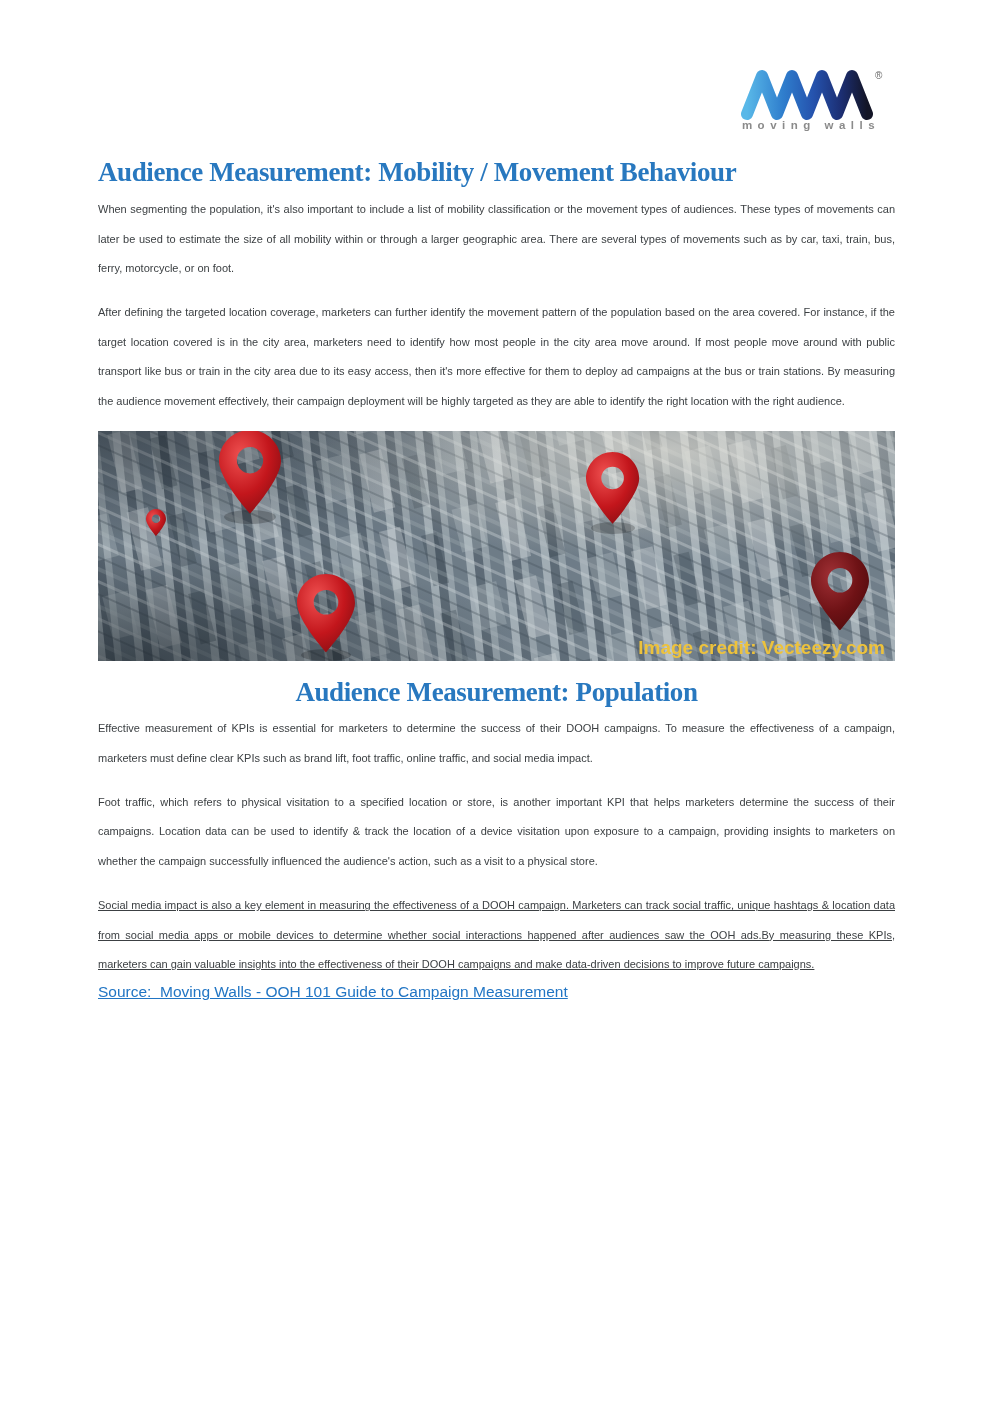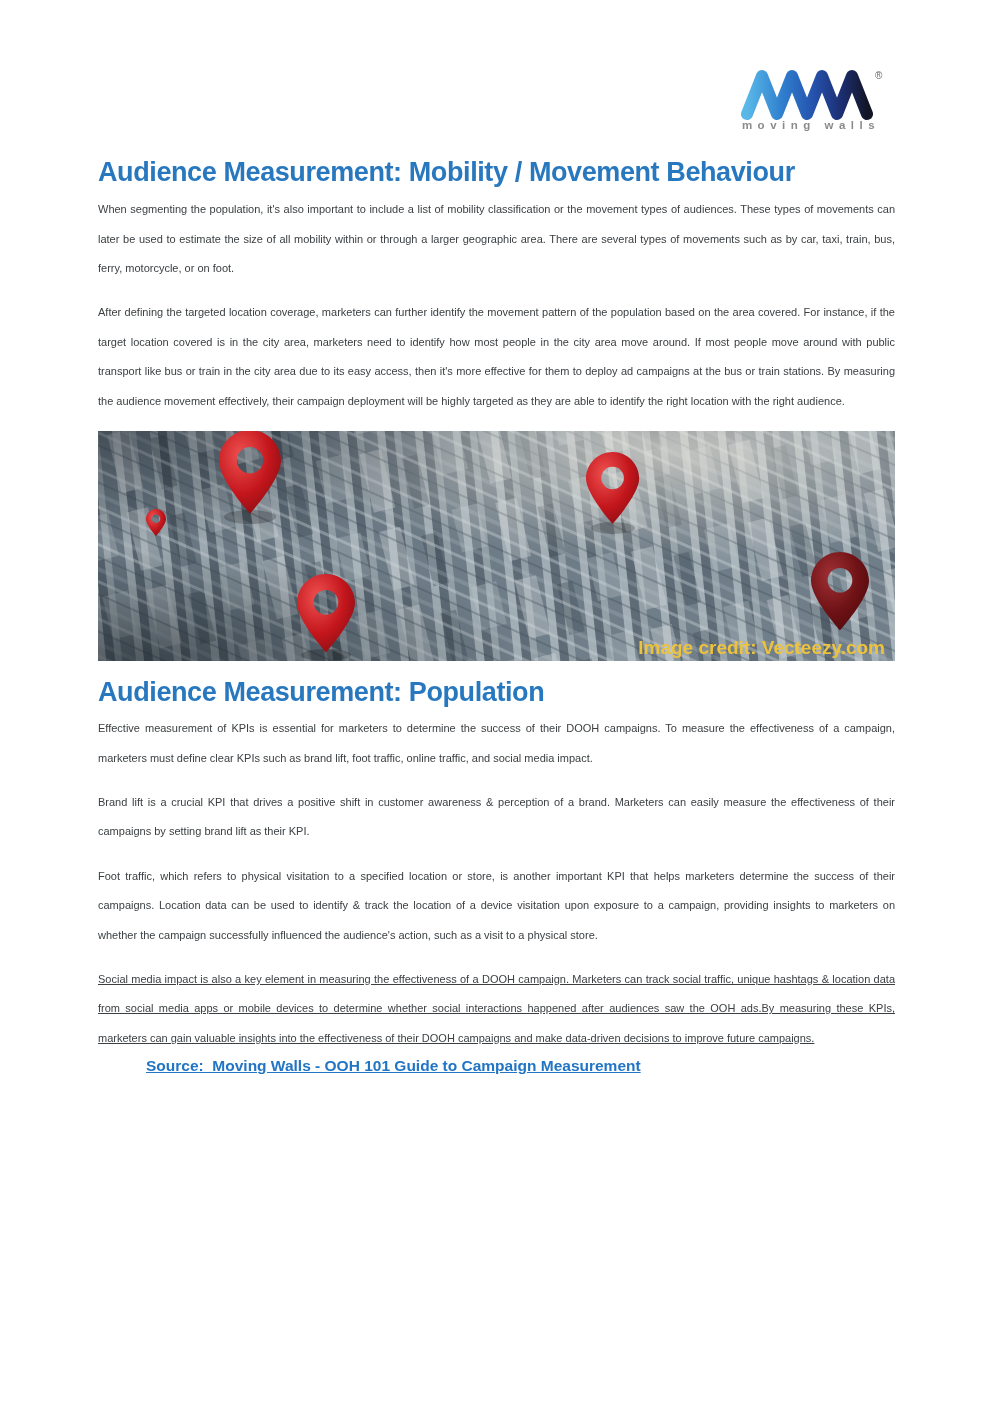--- a/index.html
+++ b/index.html
@@ -19,42 +19,42 @@
     overflow:hidden;
   }
   .logo-row{display:flex;justify-content:flex-end;margin:0 6px 26px 0;}
   .logo-row svg{display:block;}
   h1.sec-heading{
     margin:0 0 8px 0;
     font-size:27px;line-height:1.08;font-weight:bold;
     letter-spacing:-0.4px;
     color:var(--heading-blue);
     white-space:nowrap;
+    font-family:Liberation Serif, serif;
   }
-  h1.sec-heading.second{margin-top:15px;margin-bottom:7px;}
+  h1.sec-heading.second{margin-top:15px;margin-bottom:7px;text-align:center;}
   p.body-par{
     margin:0 0 15px 0;
     font-size:11px;line-height:29.4px;
     text-align:justify;
     color:var(--body-text);
   }
   p.body-par:last-of-type{margin-bottom:4px;text-decoration:underline;}
   .hero{
     width:797px;height:232px;margin:1px 0 0 0;position:relative;
     line-height:0;
   }
   .hero svg{display:block;}
   .source-line{margin-top:2px;}
   a.source-link{
-    font-size:15.5px;font-weight:bold;
+    font-size:15.5px;font-weight:normal;
     color:var(--link-blue);
     text-decoration:underline;
     white-space:pre-wrap;
     cursor:pointer;
-    margin-left:48px;
   }
 </style>
 </head>
 <body>
 
 <div class="page">
 
   <div class="logo-row">
     <svg width="150" height="68" viewBox="0 0 150 68">
       <defs>
@@ -143,21 +143,20 @@
       <use href="#pinShape" transform="translate(488,21) scale(1.33)" fill="url(#gPin)"></use>
       <use href="#pinShape" transform="translate(199,143) scale(1.45)" fill="url(#gPin)"></use>
       <use href="#pinShape" transform="translate(713,121) scale(1.45)" fill="url(#gPinD)"></use>
 
       <text x="787" y="223" text-anchor="end" font-size="19" font-weight="bold" font-family="Liberation Sans, sans-serif" style="fill:var(--credit-yellow,#edc23c)">Image credit: Vecteezy.com</text>
     </svg>
   </div>
 
   <h1 class="sec-heading second">Audience Measurement: Population</h1>
   <p class="body-par">Effective measurement of KPIs is essential for marketers to determine the success of their DOOH campaigns. To measure the effectiveness of a campaign, marketers must define clear KPIs such as brand lift, foot traffic, online traffic, and social media impact.</p>
-  <p class="body-par">Brand lift is a crucial KPI that drives a positive shift in customer awareness &amp; perception of a brand. Marketers can easily measure the effectiveness of their campaigns by setting brand lift as their KPI.</p>
   <p class="body-par">Foot traffic, which refers to physical visitation to a specified location or store, is another important KPI that helps marketers determine the success of their campaigns. Location data can be used to identify &amp; track the location of a device visitation upon exposure to a campaign, providing insights to marketers on whether the campaign successfully influenced the audience's action, such as a visit to a physical store.</p>
   <p class="body-par">Social media impact is also a key element in measuring the effectiveness of a DOOH campaign. Marketers can track social traffic, unique hashtags  &amp; location data from social media apps or mobile devices to determine whether social interactions happened after audiences saw the OOH ads.By measuring these KPIs, marketers can gain valuable insights into the effectiveness of their DOOH campaigns and make data-driven decisions to improve future campaigns.</p>
 
   <div class="source-line">
     <a class="source-link">Source:  Moving Walls - OOH 101 Guide to Campaign Measurement</a>
   </div>
 
 </div>
 
 </body></html>

